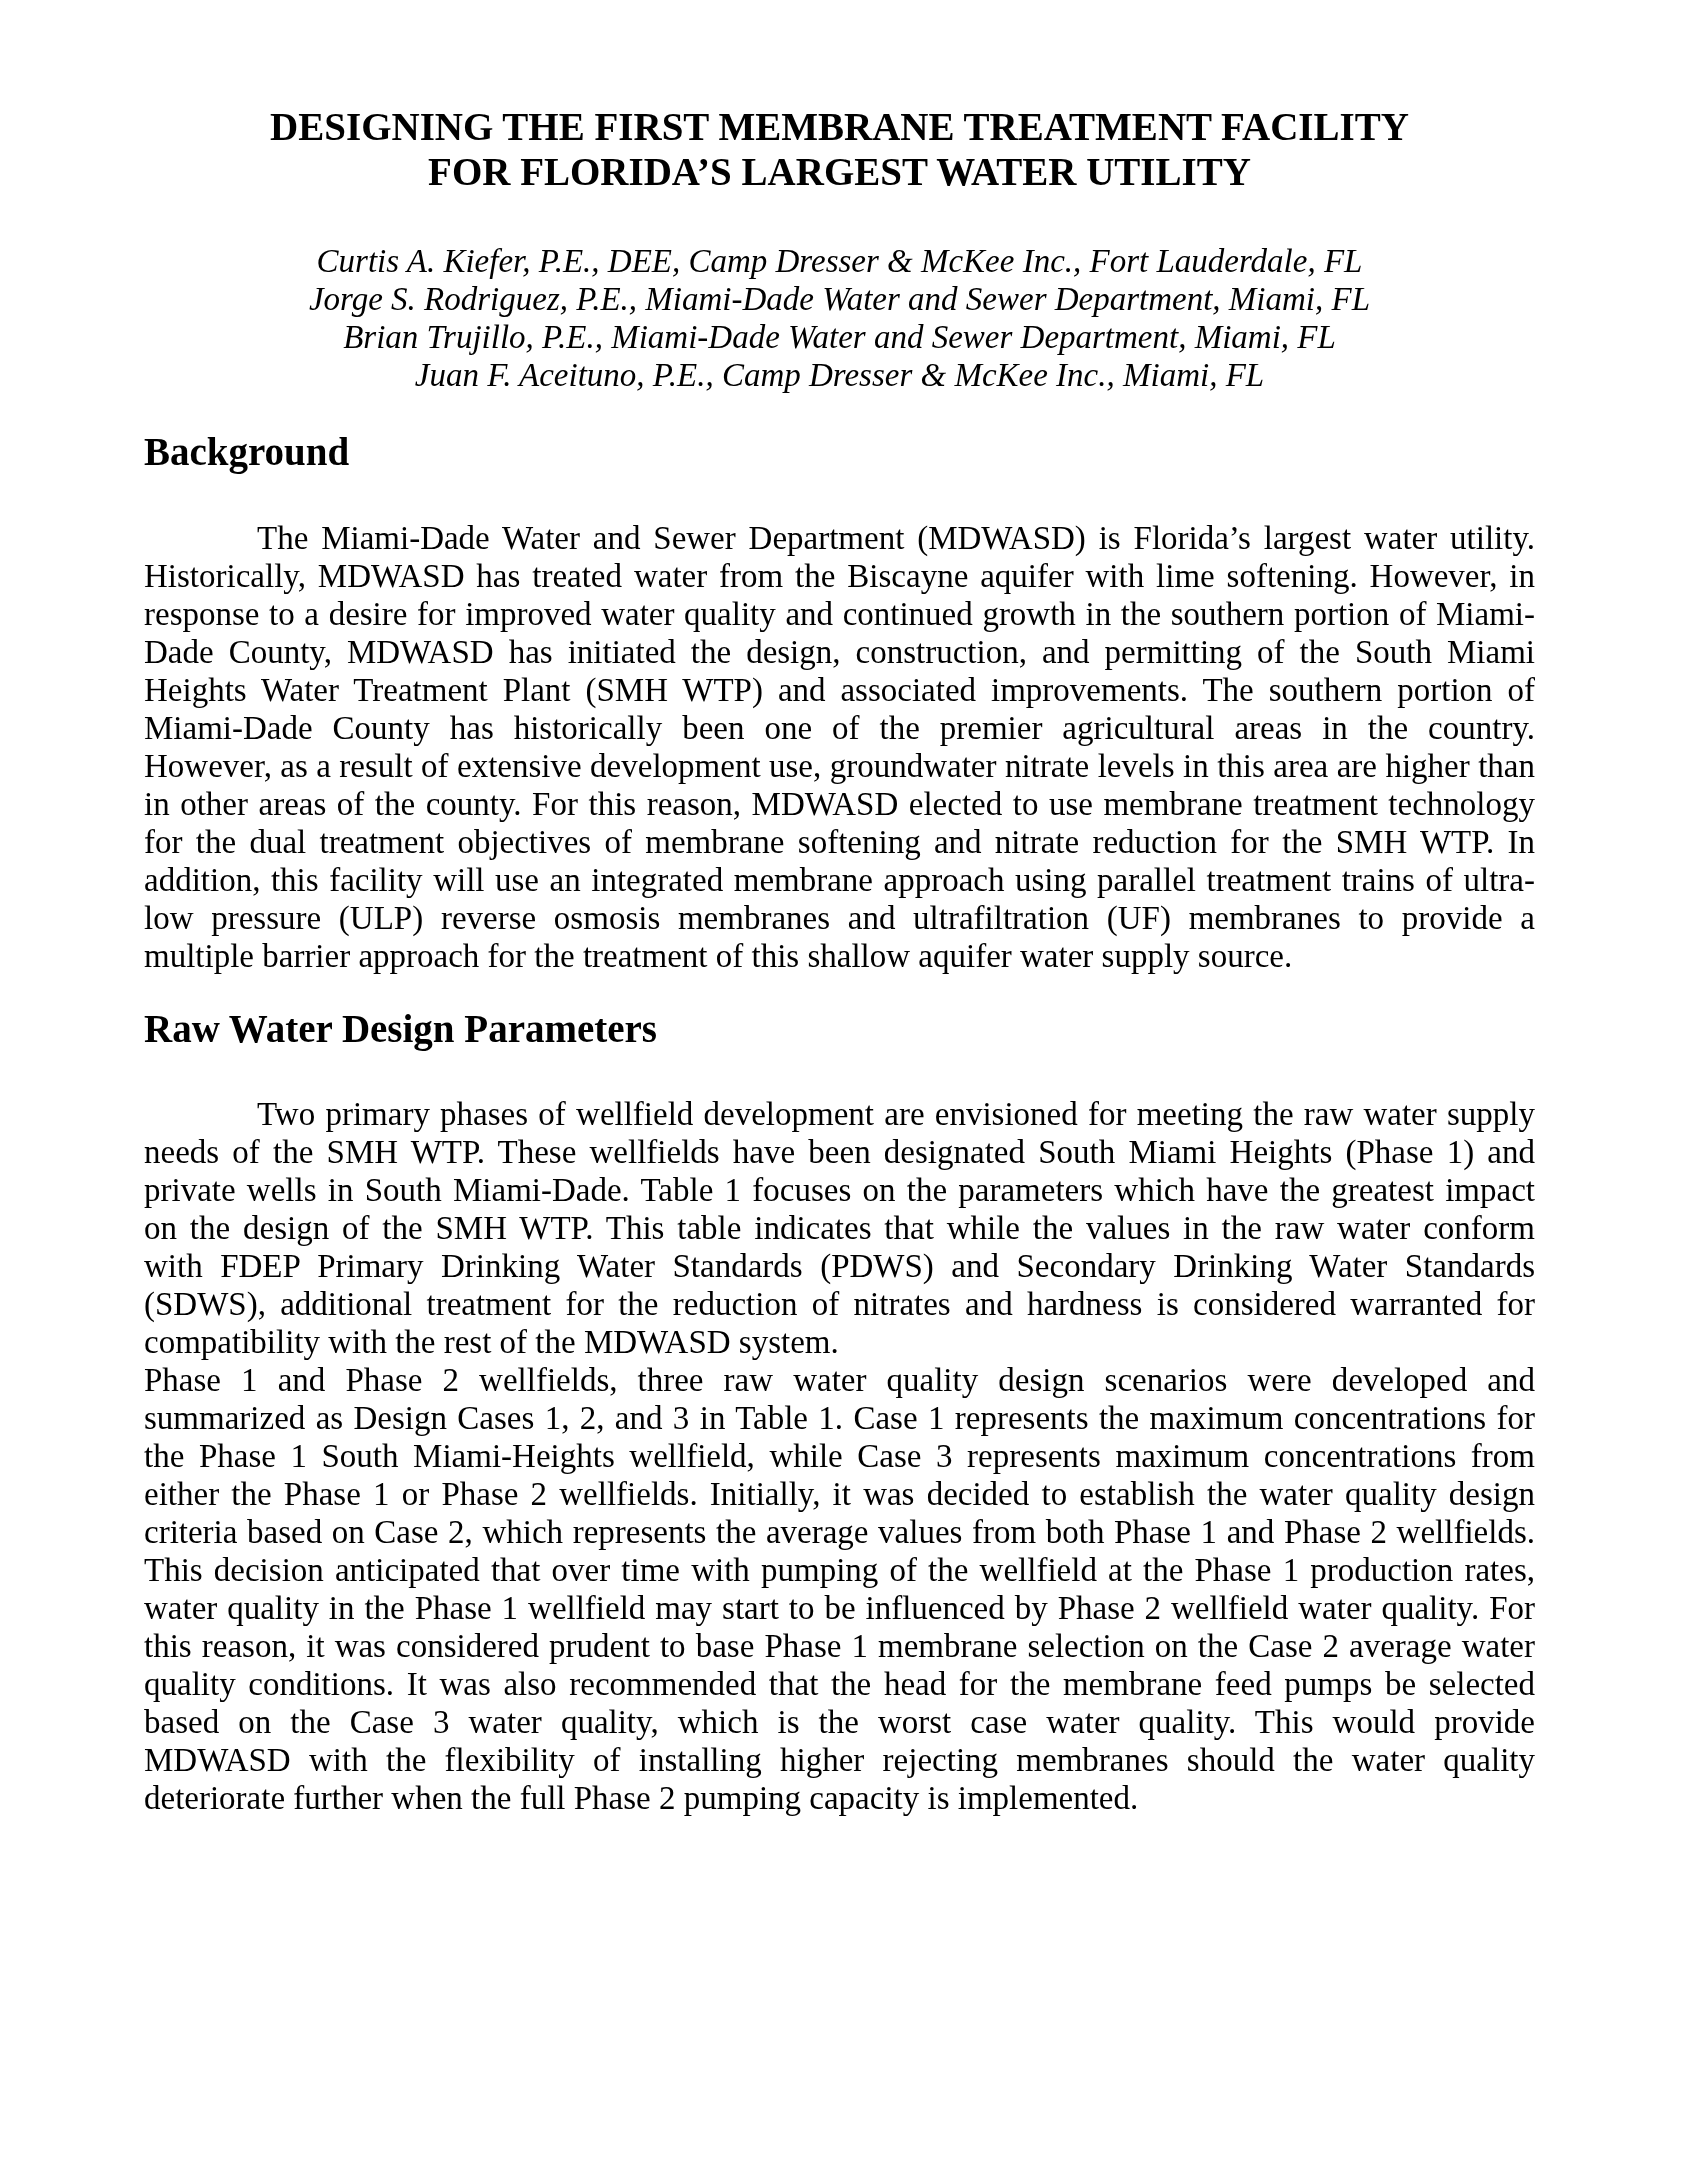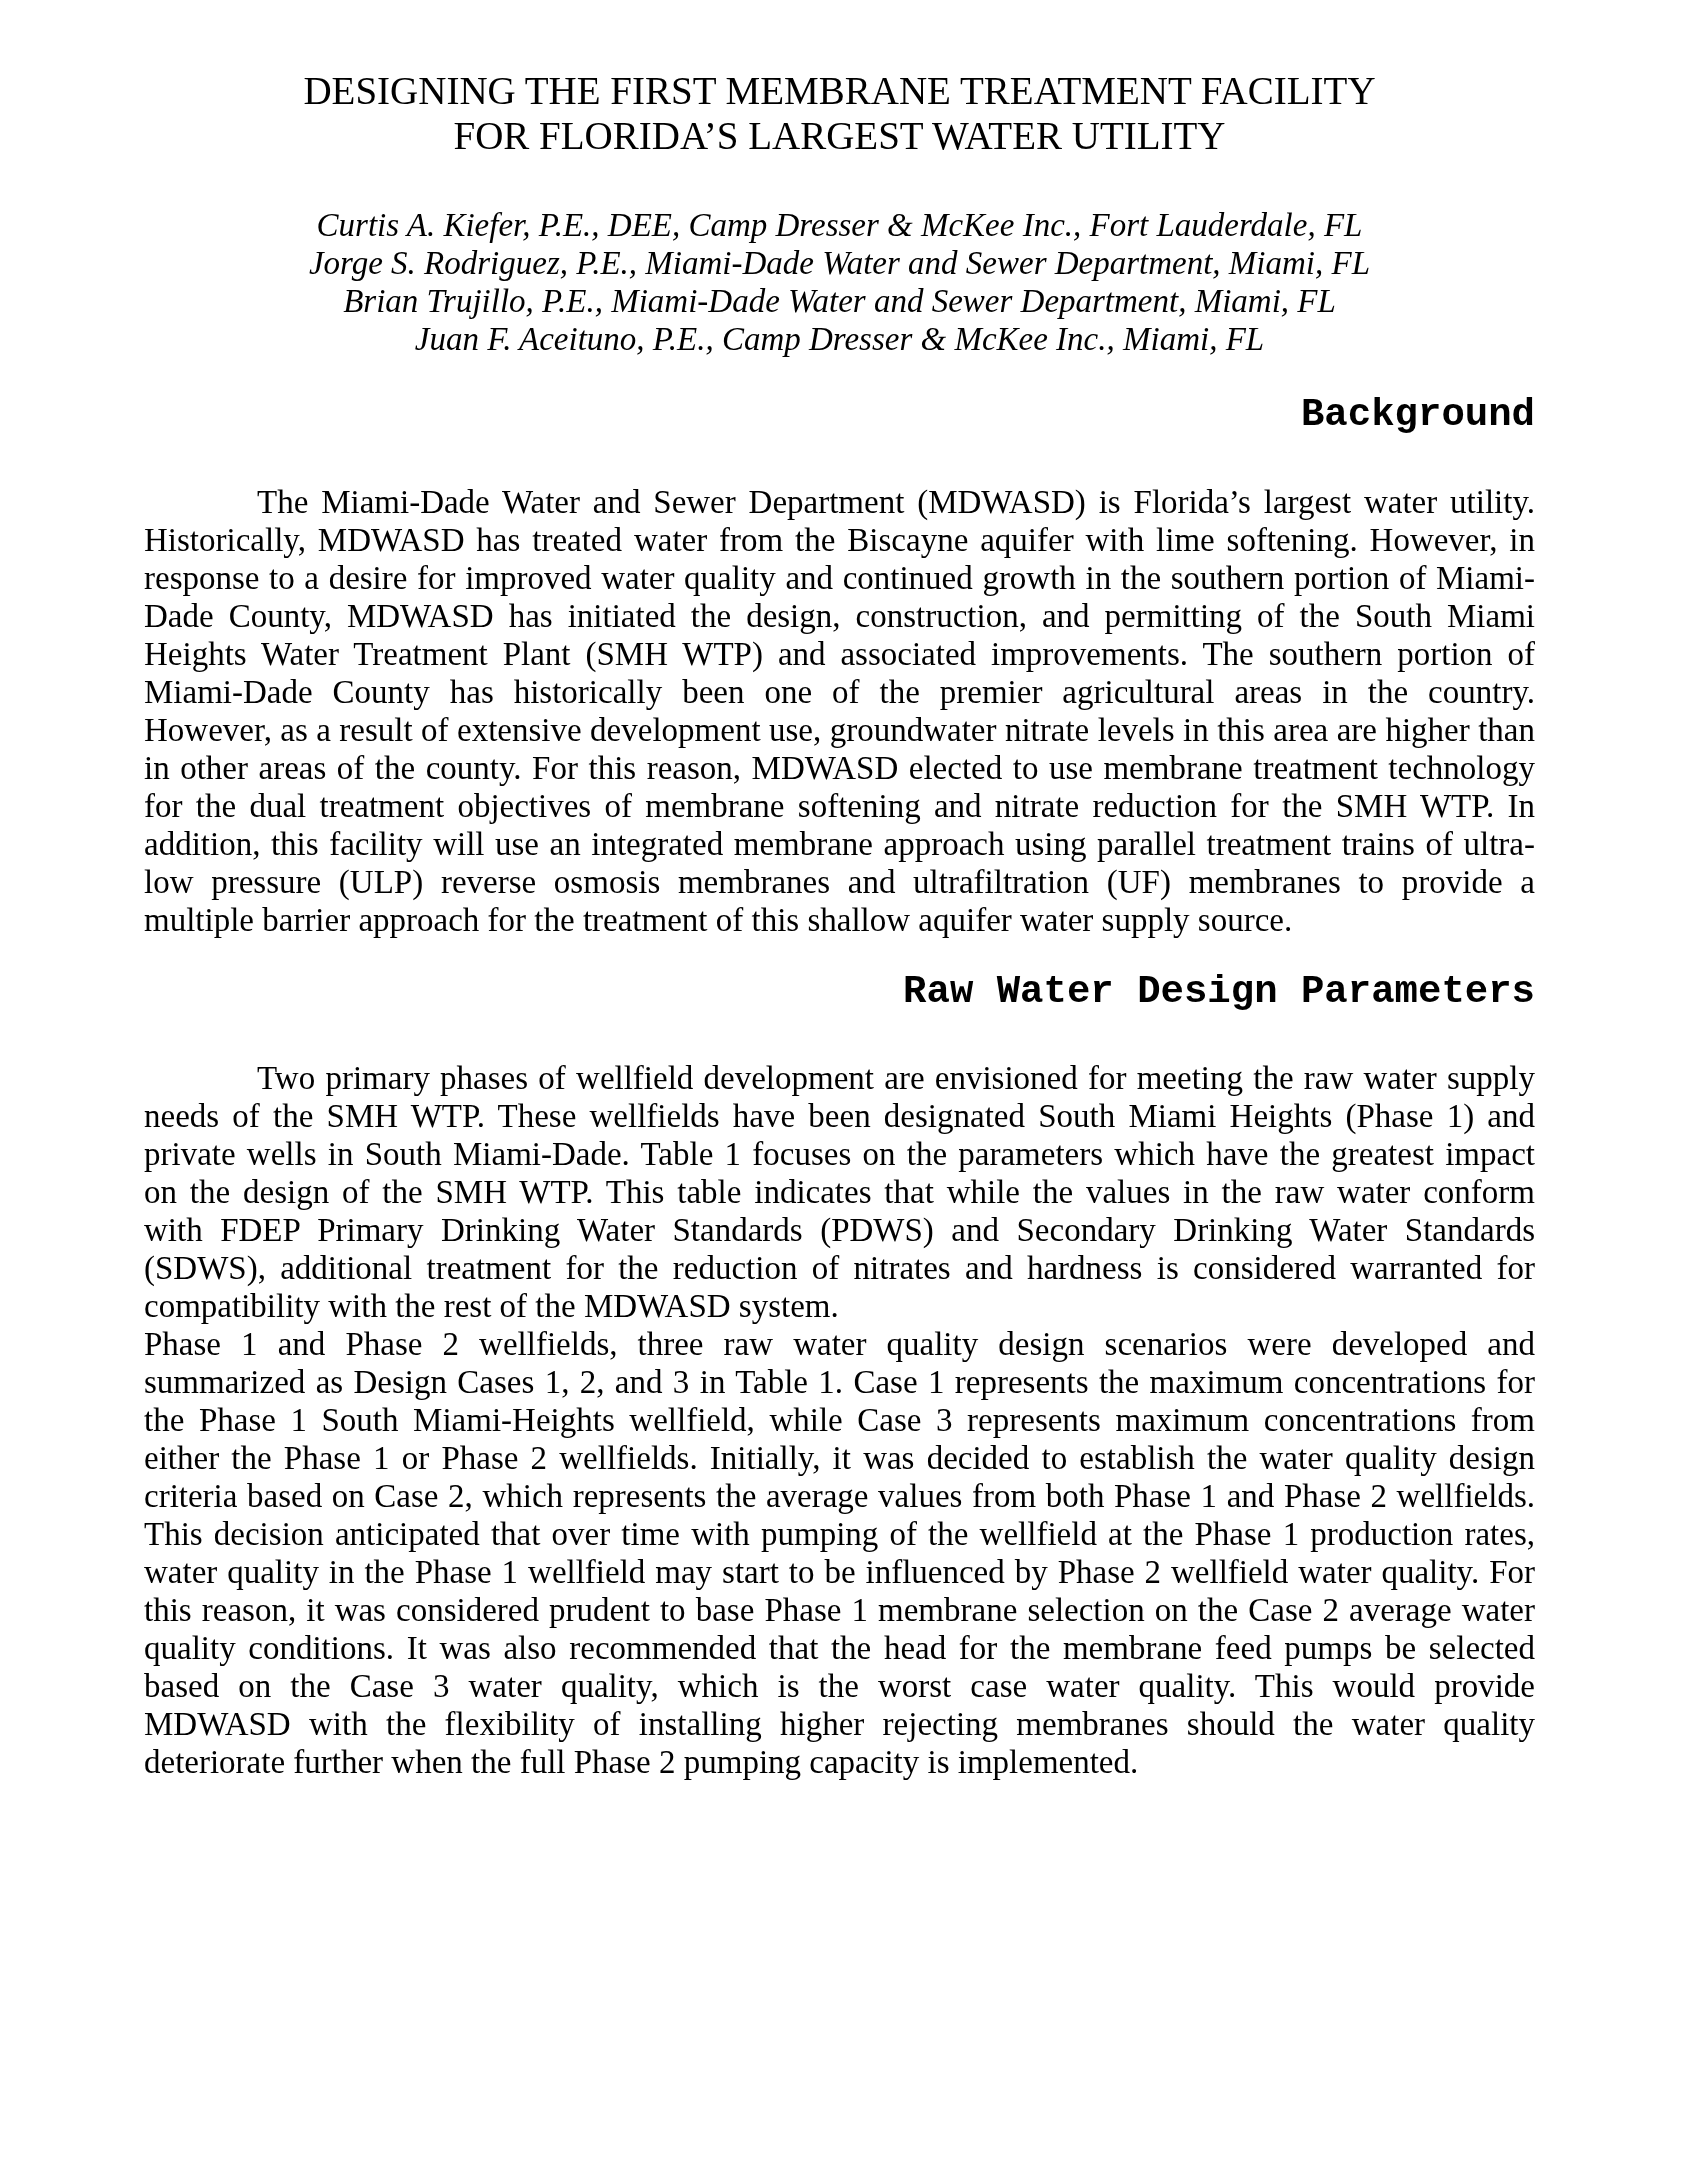--- a/index.html
+++ b/index.html
@@ -16,43 +16,42 @@
     font-family: "Liberation Serif", "DejaVu Serif", serif;
     overflow: hidden;
   }
   .content {
     position: absolute;
     left: 144px;
     top: 0;
     width: 1391px;
   }
   .doc-title {
-    margin-top: 68px;
+    margin-top: 104px;
     font-size: 39px;
-    font-weight: normal;
+    font-weight: bold;
     line-height: 45px;
   }
   .doc-title .line {
     text-align: center;
   }
   .authors {
     margin-top: 48px;
     font-size: 33px;
     font-style: italic;
     line-height: 38px;
   }
   .authors .line {
     text-align: center;
   }
   .section-heading {
     font-size: 39px;
     font-weight: bold;
     line-height: 45px;
-    text-align: right;
-    font-family: Liberation Mono, monospace;
+    text-align: left;
   }
   .heading-1 { margin-top: 35px; }
   .heading-2 { margin-top: 31px; }
   .para {
     font-size: 33px;
     line-height: 38px;
   }
   .para-after-heading { margin-top: 45px; }
   .para-after-heading-2 { margin-top: 44px; }
   .para-continued { margin-top: 0; }

